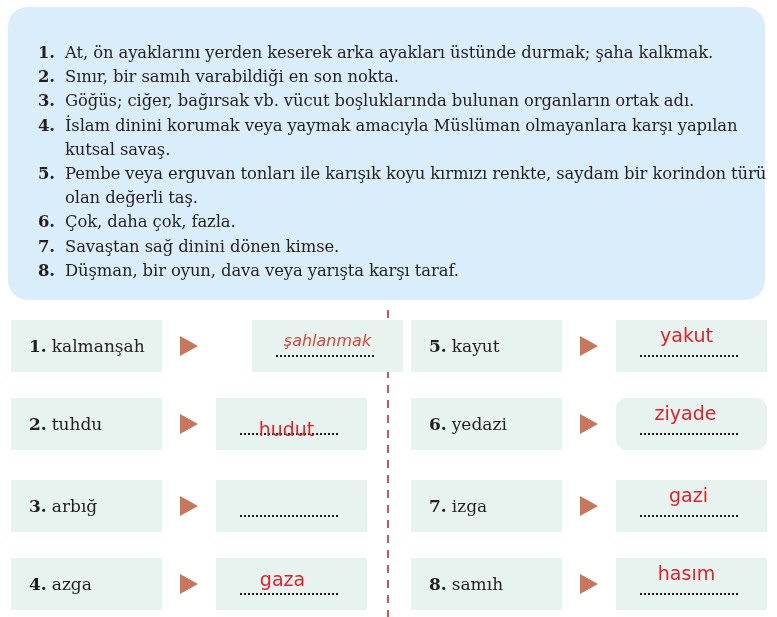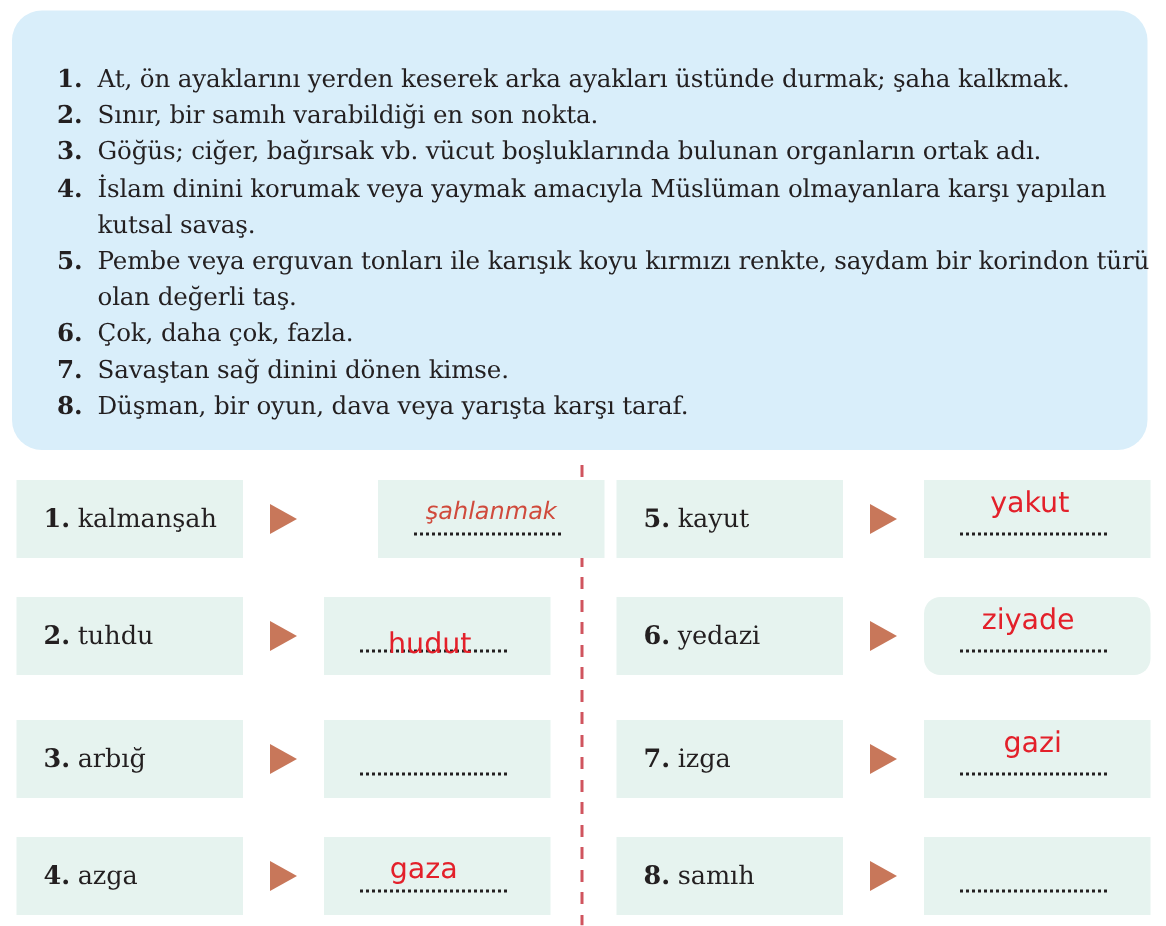--- a/index.html
+++ b/index.html
@@ -149,13 +149,14 @@
     <span class="answer-text" style="top:4px; left:-6px;">gazi</span>
   </div>
 
 <div class="box q" style="left:411px; top:558px;">
     <span class="q-num">8.</span>
     <span>samıh</span>
   </div>
 <div class="arrow" style="left:580px; top:574px;"></div>
 <div class="box a" style="left:616px; top:558px;">
     <div class="answer-dots"></div>
+    <span class="answer-text" style="top:4px; left:-10px;">hasım</span>
   </div>
 
 </body></html>

